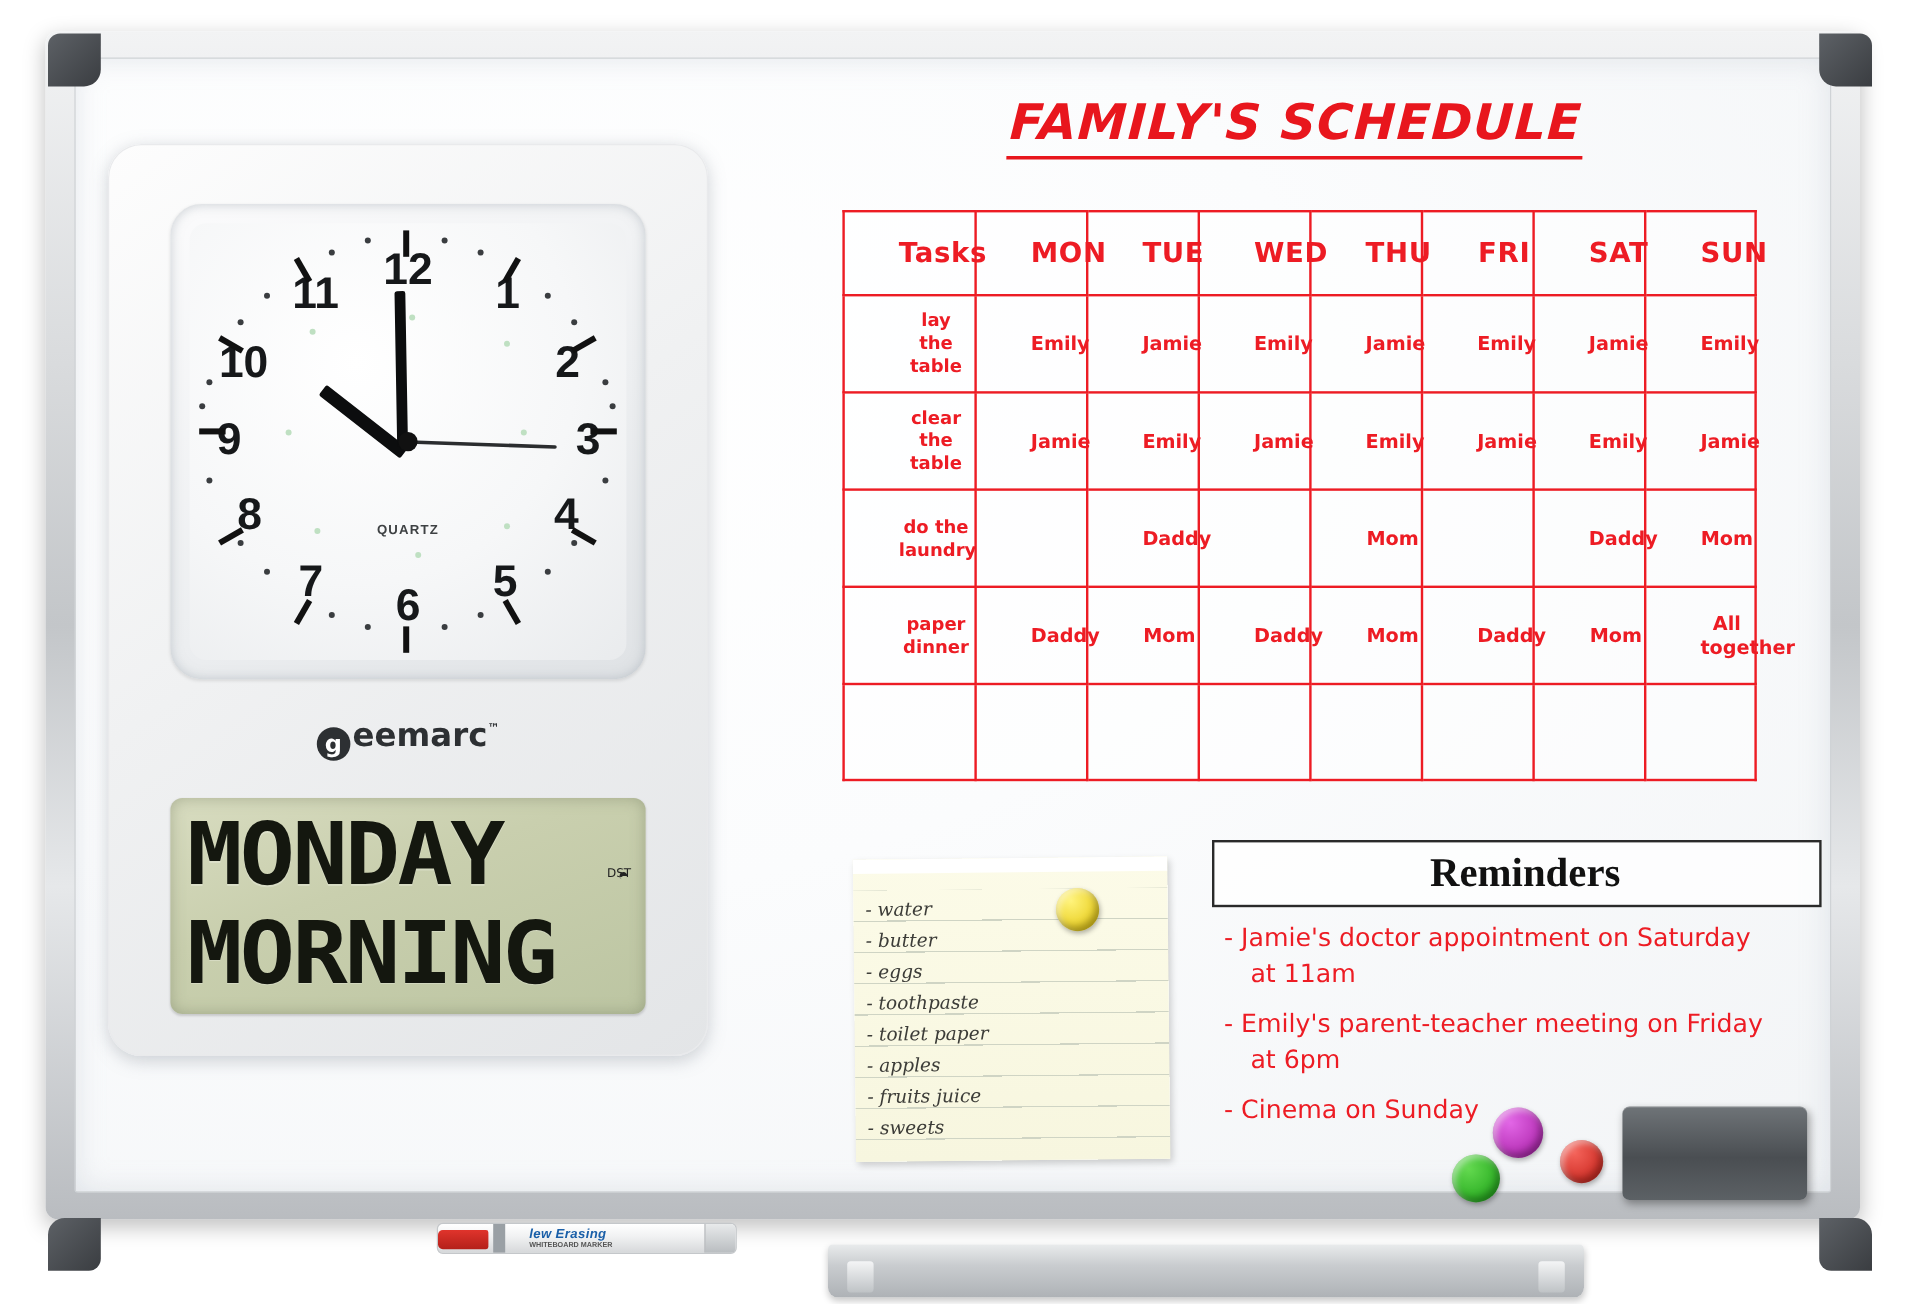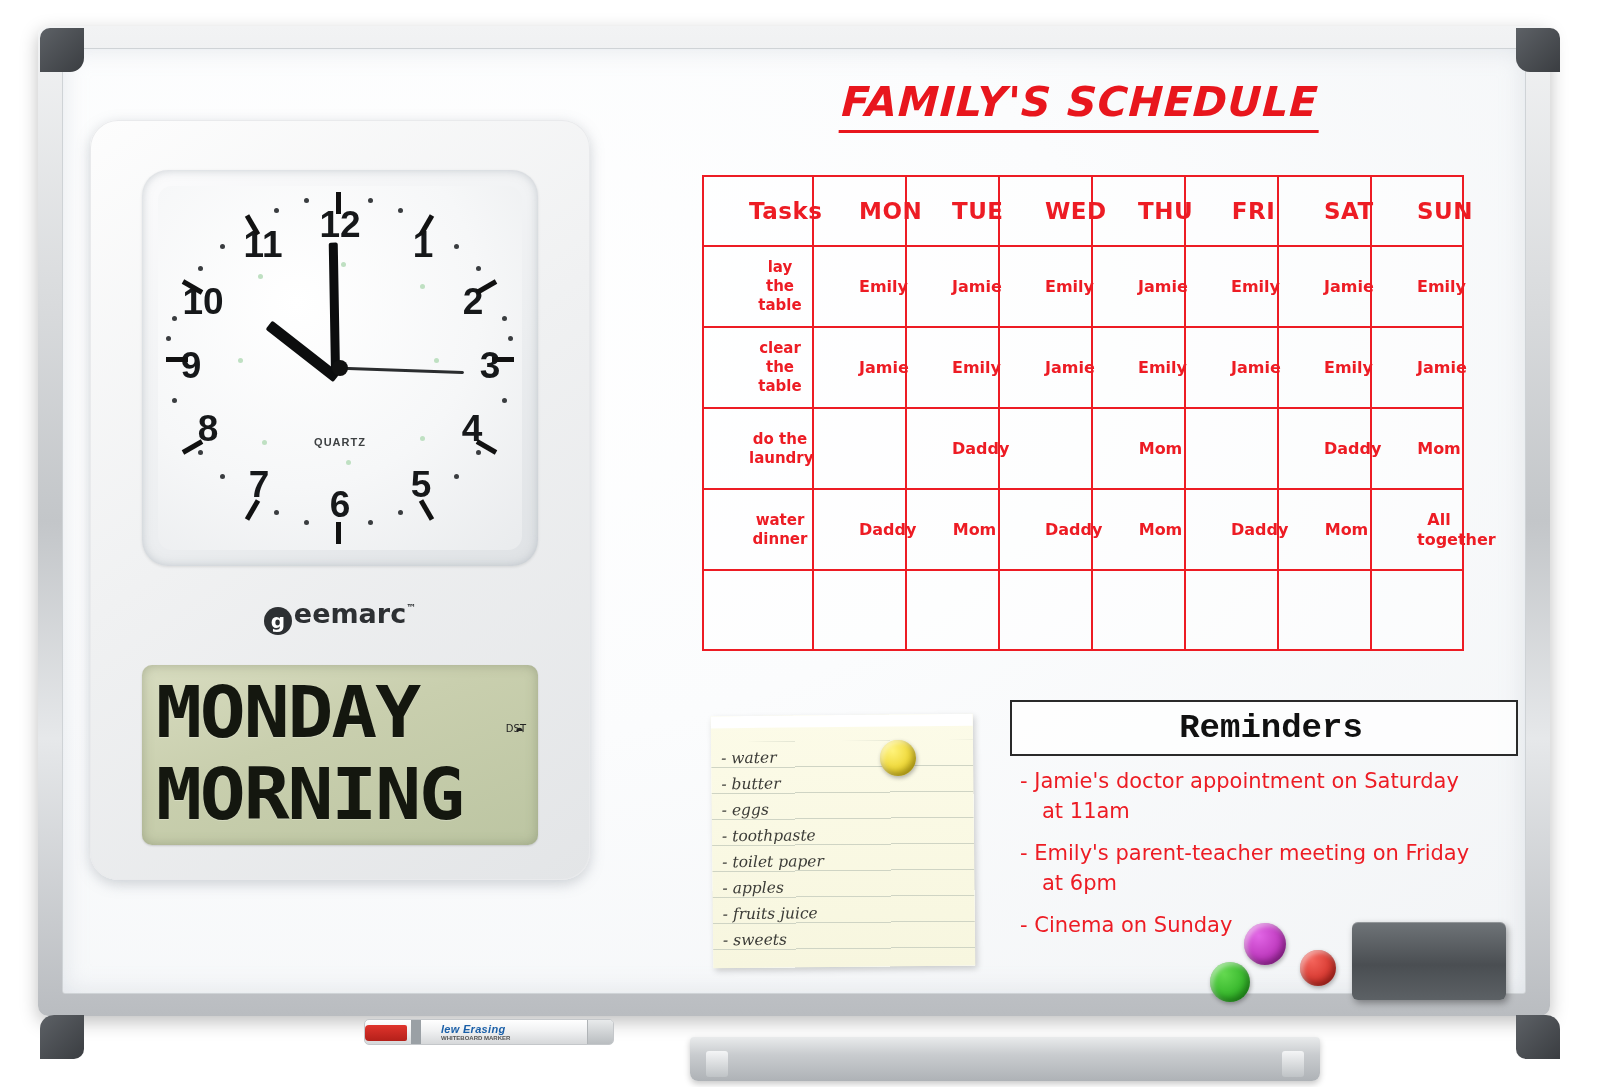--- a/index.html
+++ b/index.html
@@ -284,21 +284,21 @@
     width: 508px; height: 56px;
     border: 2px solid #2a2a2a;
     background: rgba(255,255,255,0.75);
   }
   .reminders-title {
     text-align: center;
     font-size: 34px;
     font-weight: 700;
     color: #111;
     line-height: 52px;
-    font-family: Liberation Mono, monospace;
+    font-family: Liberation Serif, serif;
     padding-left: 14px;
   }
   .reminders-list {
     position: absolute;
     left: 1020px; top: 766px;
     width: 520px;
     color: #ed1c24;
     font-family: "DejaVu Sans", sans-serif;
     font-size: 21px;
     line-height: 30px;
@@ -455,21 +455,21 @@
         <td></td>
         <td>Daddy</td>
         <td></td>
         <td>Mom</td>
         <td></td>
         <td>Daddy</td>
         <td>Mom</td>
       </tr>
       <tr>
         <td class="task-cell">
-          <span>water</span><br>
+          <span>paper</span><br>
           <span>dinner</span>
         </td>
         <td>Daddy</td>
         <td>Mom</td>
         <td>Daddy</td>
         <td>Mom</td>
         <td>Daddy</td>
         <td>Mom</td>
         <td style="line-height:20px;">
           <span style="white-space:pre-line;">All

